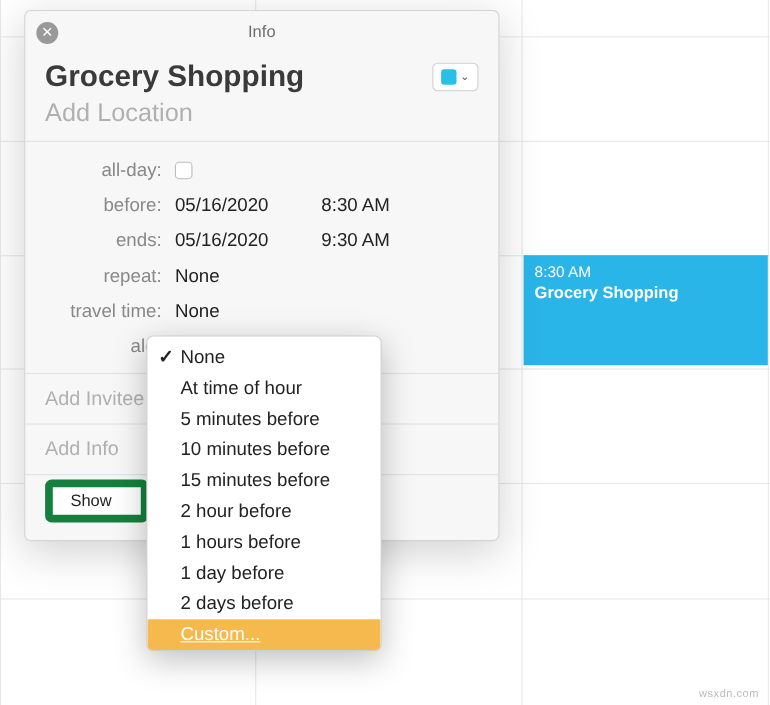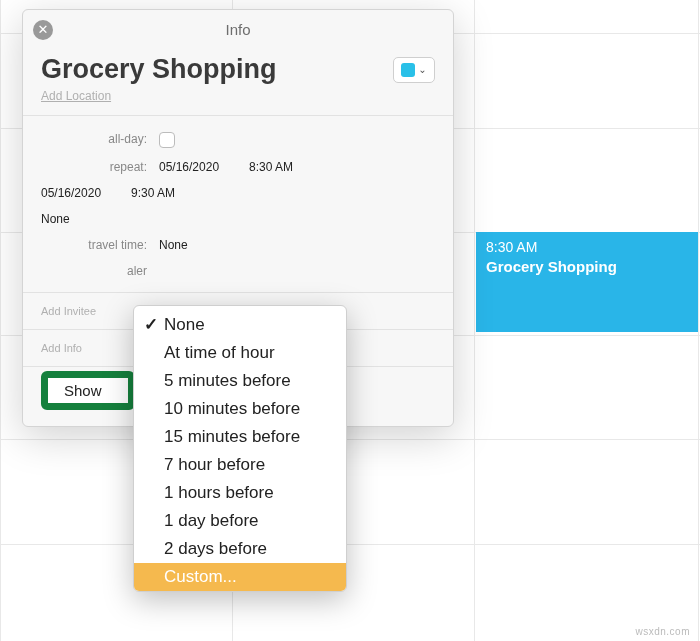--- a/index.html
+++ b/index.html
@@ -15,41 +15,41 @@
       border: 1px solid #d4d4d4; border-radius: 6px; box-shadow: 0 10px 40px rgba(0,0,0,.18);
       padding-bottom: 16px;
     }
     .popover-header { position: relative; height: 40px; text-align: center; line-height: 40px; font-size: 15px; color: #6e6e6e; }
     .close-btn { position: absolute; left: 10px; top: 10px; width: 20px; height: 20px; border-radius: 50%; background: #999; color: #fff; font-size: 13px; line-height: 20px; text-align: center; cursor: pointer; }
     .title-row { display: flex; align-items: center; justify-content: space-between; padding: 4px 18px 2px 18px; }
     .title-input { border: none; background: transparent; font-size: 27px; font-weight: 600; color: #3a3a3a; outline: none; width: 320px; }
     .cal-picker { width: 42px; height: 26px; background: #fff; border: 1px solid #cfcfcf; border-radius: 5px; display: flex; align-items: center; justify-content: center; gap: 3px; cursor: pointer; }
     .cal-swatch { width: 14px; height: 14px; background: #29c0e8; border-radius: 3px; }
     .chev { font-size: 10px; color: #555; }
-    .location-input { display: block; border: none; background: transparent; font-size: 12px; color: #b0b0b0; outline: none; padding: 2px 18px 12px 18px; width: 100%; text-decoration: underline; }
+    .location-input { display: block; border: none; background: transparent; font-size: 23px; color: #b0b0b0; outline: none; padding: 2px 18px 12px 18px; width: 100%; }
     .location-input::placeholder { color: #b0b0b0; }
     .divider { height: 1px; background: #e2e2e2; margin: 0; }
     .fields { padding: 10px 18px 8px 18px; }
-    .field-row { display: flex; gap: 12px; padding: 6px 0; font-size: 12px; }
+    .field-row { display: flex; align-items: center; gap: 12px; padding: 6px 0; font-size: 17px; }
     .field-label { width: 106px; text-align: right; color: #888; flex-shrink: 0; }
     .field-val { color: #222; }
     .checkbox { width: 16px; height: 16px; border: 1px solid #bcbcbc; border-radius: 4px; background: #fff; }
     .date-txt, .time-txt { color: #222; }
-    .date-txt { margin-right: 18px; }
-    .placeholder-btn { display: block; width: calc(100% - 36px); text-align: left; border: none; background: transparent; font-size: 11px; color: #b0b0b0; padding: 12px 0 12px 0; margin: 0 18px; cursor: text; }
+    .date-txt { margin-right: 36px; }
+    .placeholder-btn { display: block; width: calc(100% - 36px); text-align: left; border: none; background: transparent; font-size: 18px; color: #b0b0b0; padding: 12px 0 12px 0; margin: 0 18px; cursor: text; }
     .show-btn { margin: 4px 0 0 18px; padding: 4px 26px 4px 16px; font-size: 15px; border: 7px solid #15803d; border-radius: 6px; background: #fff; cursor: pointer; color: #222; }
 
     .dropdown {
       position: absolute; left: 133px; top: 305px; width: 214px; background: #fff;
       border: 1px solid #cfcfcf; border-radius: 6px; box-shadow: 0 8px 30px rgba(0,0,0,.25);
       padding: 4px 0 0 0; overflow: hidden;
     }
     .dd-item { display: flex; align-items: center; gap: 4px; padding: 4px 12px 4px 8px; font-size: 17px; color: #222; cursor: pointer; }
     .dd-check { width: 18px; text-align: center; font-weight: bold; }
-    .dd-item.selected { background: #f5b94e; color: #fff; }
+    .dd-item.selected { background: #f5b94e; color: #fff; text-decoration: underline; }
 
     .watermark { position: absolute; right: 10px; bottom: 4px; font-size: 10px; color: #bbb; letter-spacing: .5px; }
   </style>
 </head>
 <body>
 
 <div class="calendar-grid">
   <div class="gridline-v" style="left:0px"></div>
   <div class="gridline-v" style="left:232px"></div>
   <div class="gridline-v" style="left:474px"></div>
@@ -85,29 +85,31 @@
   <input class="location-input" placeholder="Add Location" style="">
 
   <div class="divider"></div>
 
   <div class="fields">
     <div class="field-row">
       <span class="field-label">all-day:</span>
       <span class="checkbox"></span>
     </div>
     <div class="field-row">
-      <span class="field-label">repeat:</span>
+      <span class="field-label">before:</span>
       <span class="date-txt">05/16/2020</span>
       <span class="time-txt">8:30 AM</span>
     </div>
     <div class="field-row">
+      <span class="field-label">ends:</span>
       <span class="date-txt">05/16/2020</span>
       <span class="time-txt">9:30 AM</span>
     </div>
     <div class="field-row">
+      <span class="field-label">repeat:</span>
       <span class="field-val">None</span>
     </div>
     <div class="field-row">
       <span class="field-label">travel time:</span>
       <span class="field-val">None</span>
     </div>
     <div class="field-row">
       <span class="field-label">aler</span>
     </div>
   </div>
@@ -136,21 +138,21 @@
   <div class="dd-item">
     <span class="dd-check"></span>
     <span>10 minutes before</span>
   </div>
   <div class="dd-item">
     <span class="dd-check"></span>
     <span>15 minutes before</span>
   </div>
   <div class="dd-item">
     <span class="dd-check"></span>
-    <span>7 hour before</span>
+    <span>2 hour before</span>
   </div>
   <div class="dd-item">
     <span class="dd-check"></span>
     <span>1 hours before</span>
   </div>
   <div class="dd-item">
     <span class="dd-check"></span>
     <span>1 day before</span>
   </div>
   <div class="dd-item">

